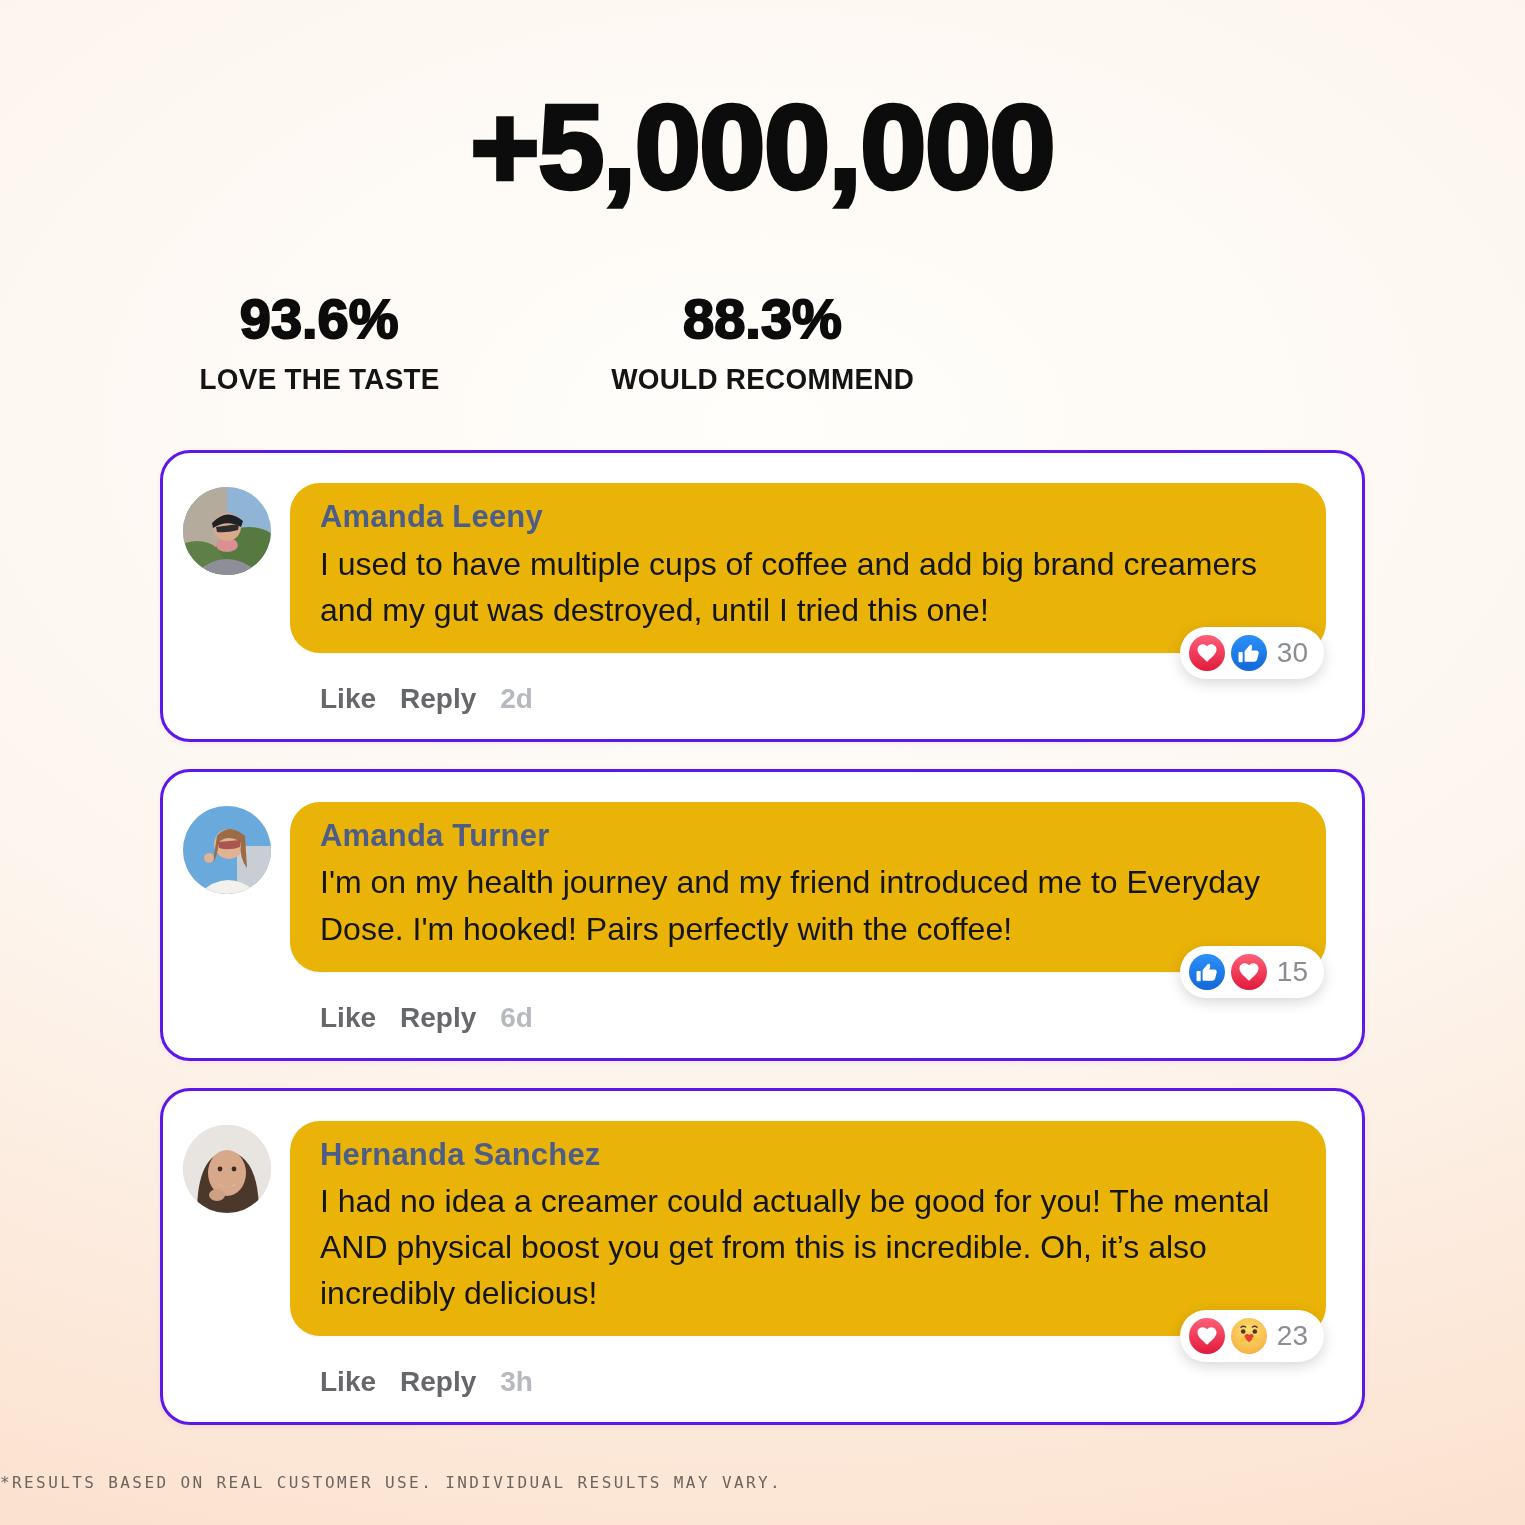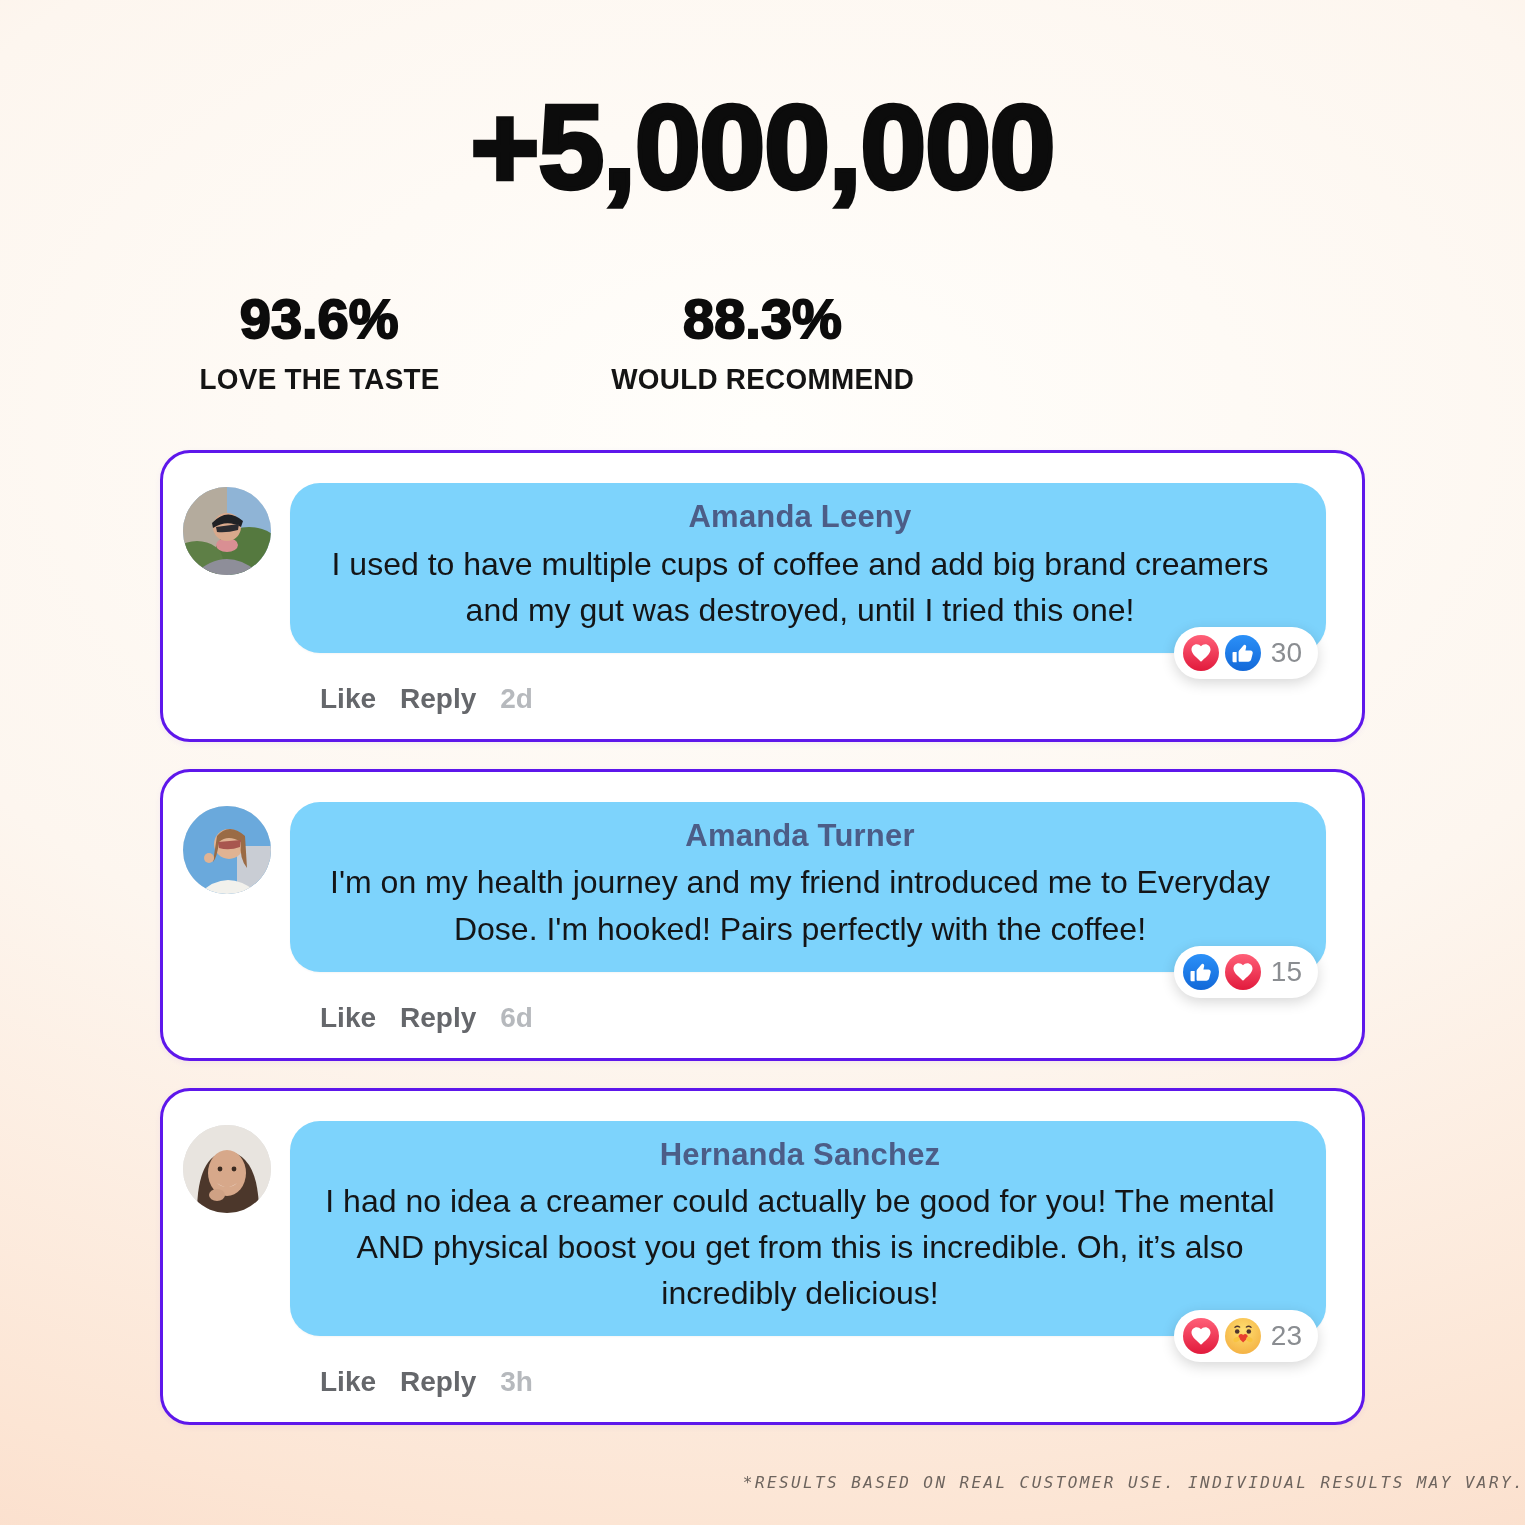--- a/index.html
+++ b/index.html
@@ -23,38 +23,38 @@
   .stat-label{margin-top:12px;font-size:29px;font-weight:bold;color:#141414;letter-spacing:0.3px;transform:scaleX(0.96);}
   .cards{width:1205px;margin:54px auto 0;}
   .card{
     box-sizing:border-box;background:#fff;border:3px solid #5e17eb;border-radius:30px;
     padding:30px 36px 18px 20px;margin-bottom:27px;display:flex;align-items:flex-start;
     box-shadow:0 2px 6px rgba(94,23,235,0.06);
   }
   .avatar{width:88px;height:88px;border-radius:50%;overflow:hidden;flex:none;margin-top:4px;background:#ddd;}
   .avatar svg{display:block;width:88px;height:88px;}
   .card-body{flex:1;margin-left:19px;}
-  .bubble{background:#7dd3fc;border-radius:30px;padding:16px 46px 20px 30px;position:relative;box-shadow:0 1px 2px rgba(0,0,0,0.04);text-align:center;}
+  .bubble{background:#eab308;border-radius:30px;padding:16px 46px 20px 30px;position:relative;box-shadow:0 1px 2px rgba(0,0,0,0.04);}
   .name{font-size:31px;font-weight:bold;color:#4c5d87;line-height:1.15;letter-spacing:0.2px;}
   .comment-text{font-size:32px;color:#141517;line-height:1.44;margin-top:6px;}
   .pill{
-    position:absolute;right:8px;bottom:-26px;background:#fff;border-radius:27px;height:52px;
+    position:absolute;right:2px;bottom:-26px;background:#fff;border-radius:27px;height:52px;
     display:flex;align-items:center;padding:0 16px 0 9px;gap:6px;
     box-shadow:0 4px 14px rgba(0,0,0,0.16);
     margin-top:24px;
   }
   .reaction{width:36px;height:36px;flex:none;}
   .reaction svg{display:block;width:36px;height:36px;}
   .count{font-size:28px;color:#8a8d91;margin-left:4px;}
   .meta{margin:30px 0 6px 30px;display:flex;gap:24px;font-size:28px;font-weight:bold;color:#65676b;}
   .meta .time{color:#b6b9bd;}
   .footnote{
-    text-align:right;margin-top:48px;
+    text-align:left;margin-top:48px;
     font-family:"DejaVu Sans Mono","Liberation Mono",monospace;
-    font-size:16px;letter-spacing:2.4px;color:#6d645e;font-style:italic;
+    font-size:16px;letter-spacing:2.4px;color:#6d645e;
   }
 </style>
 </head>
 <body>
 
 <svg width="0" height="0" style="position:absolute">
   <defs>
     <linearGradient id="grad-heart" x1="0" y1="0" x2="0" y2="1">
       <stop offset="0" stop-color="#ff6078"></stop>
         <stop offset="1" stop-color="#e11a3c"></stop>

